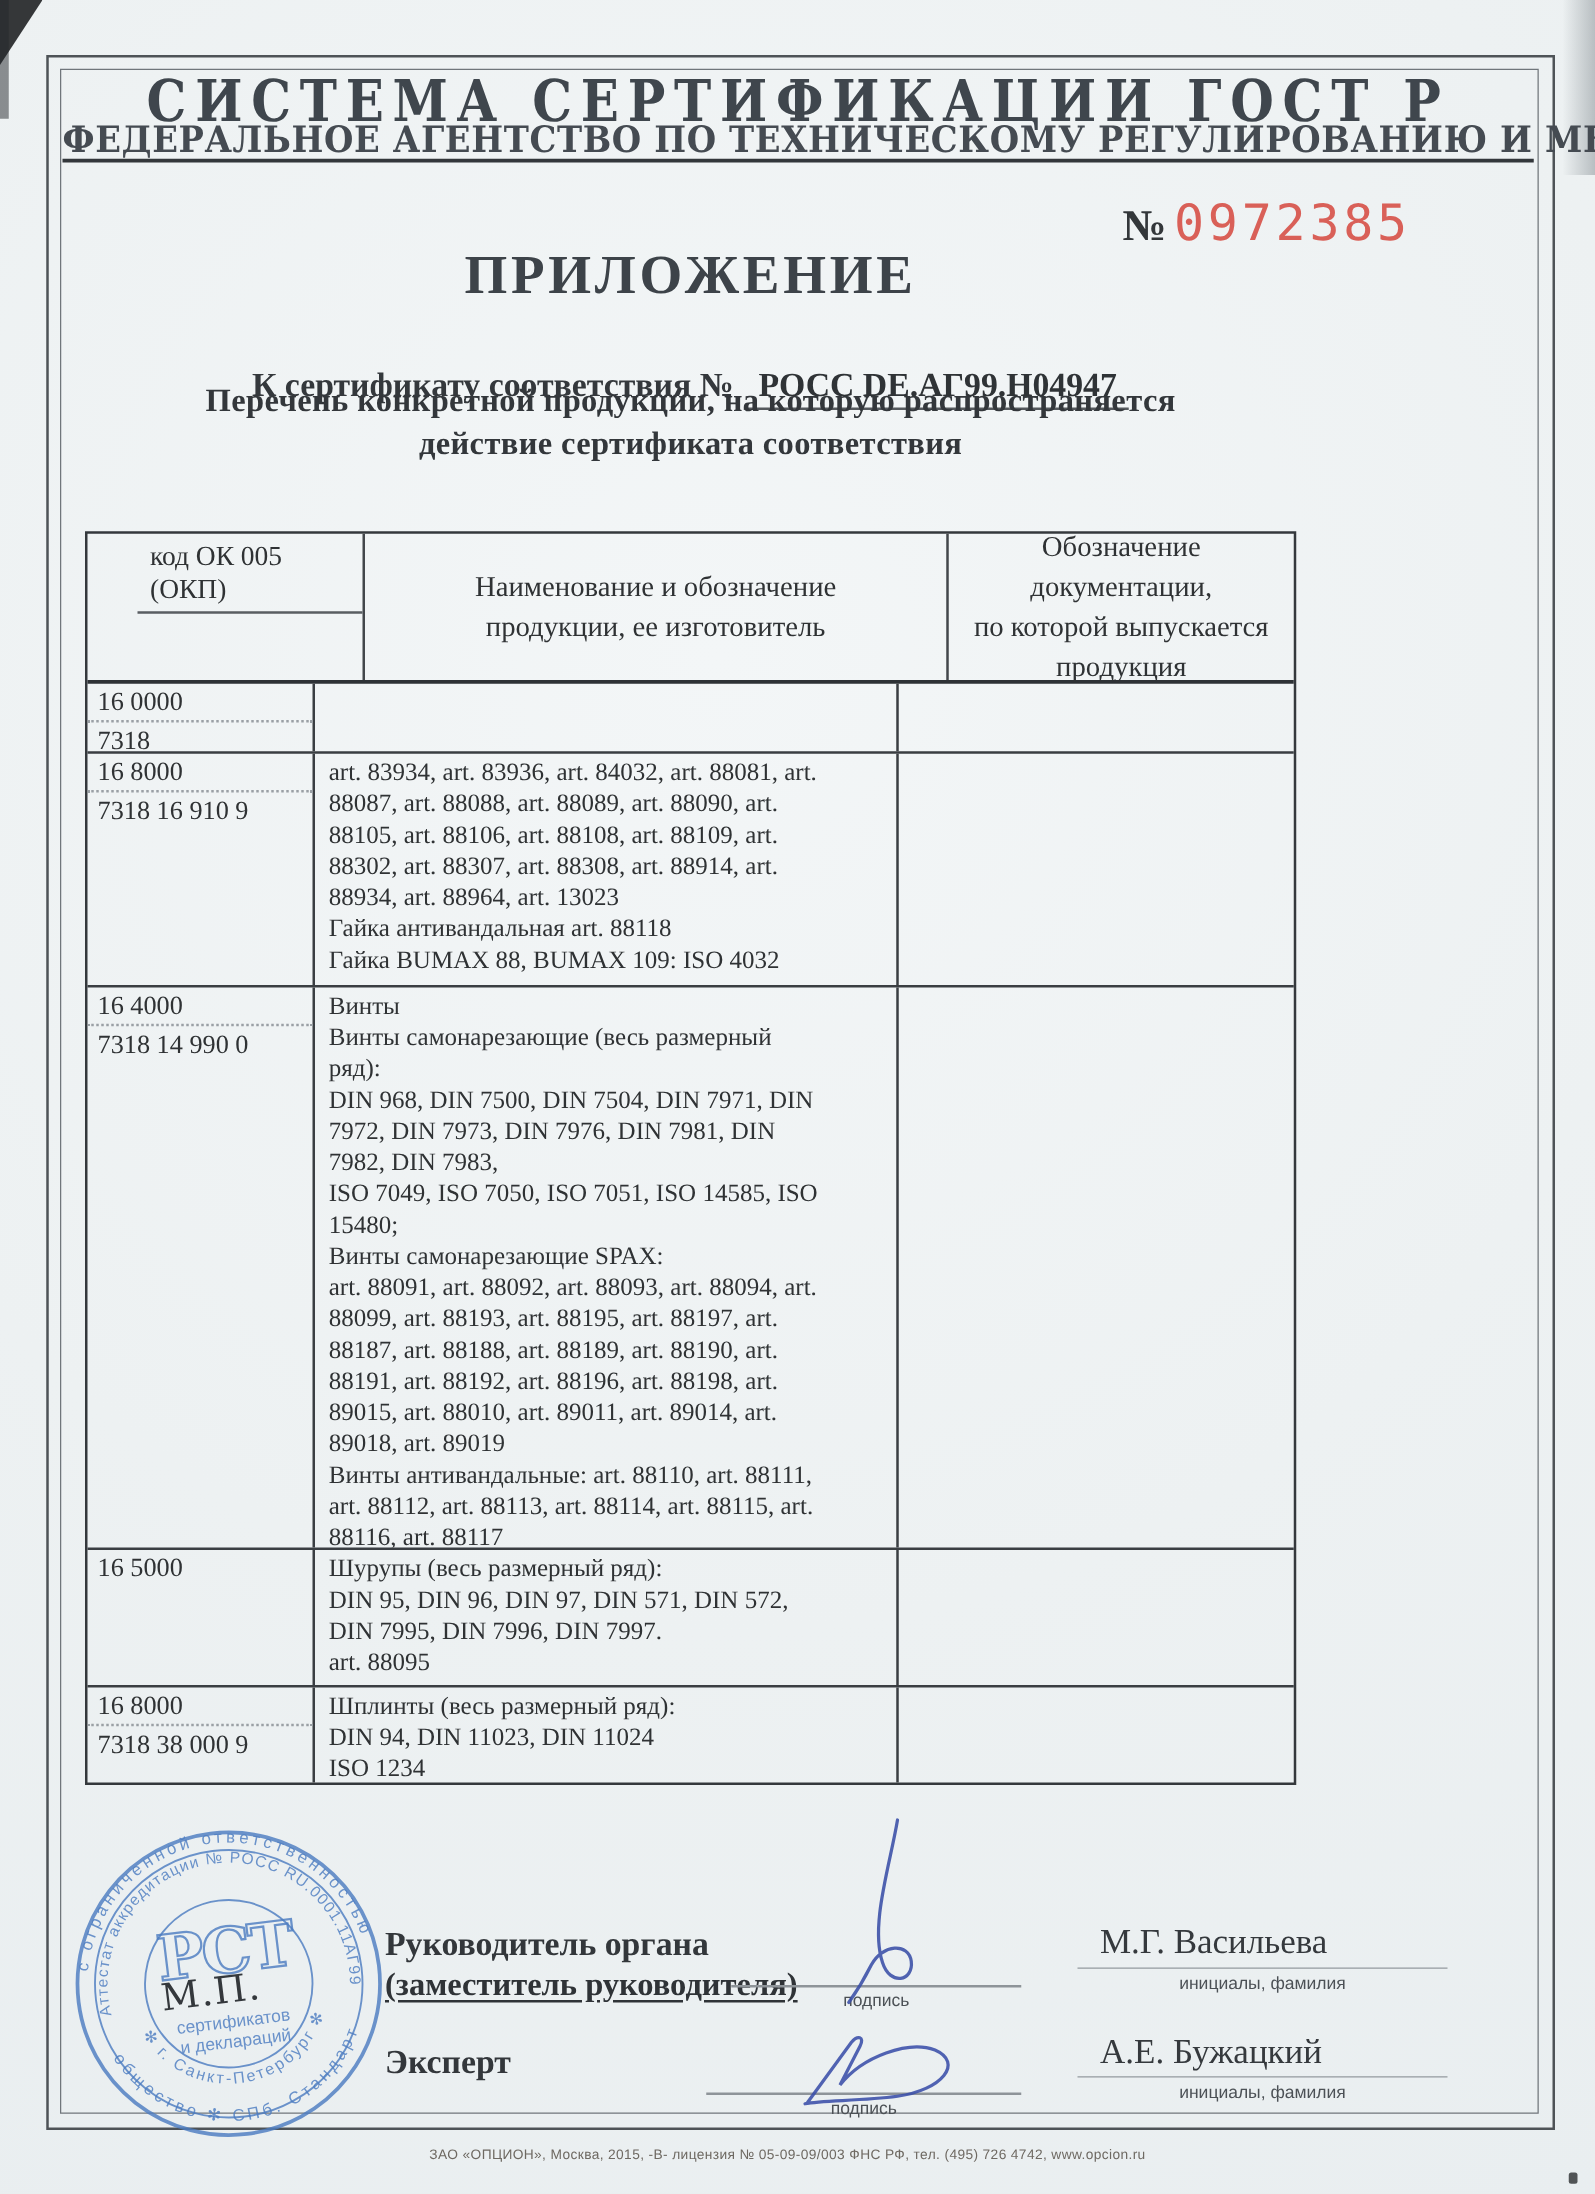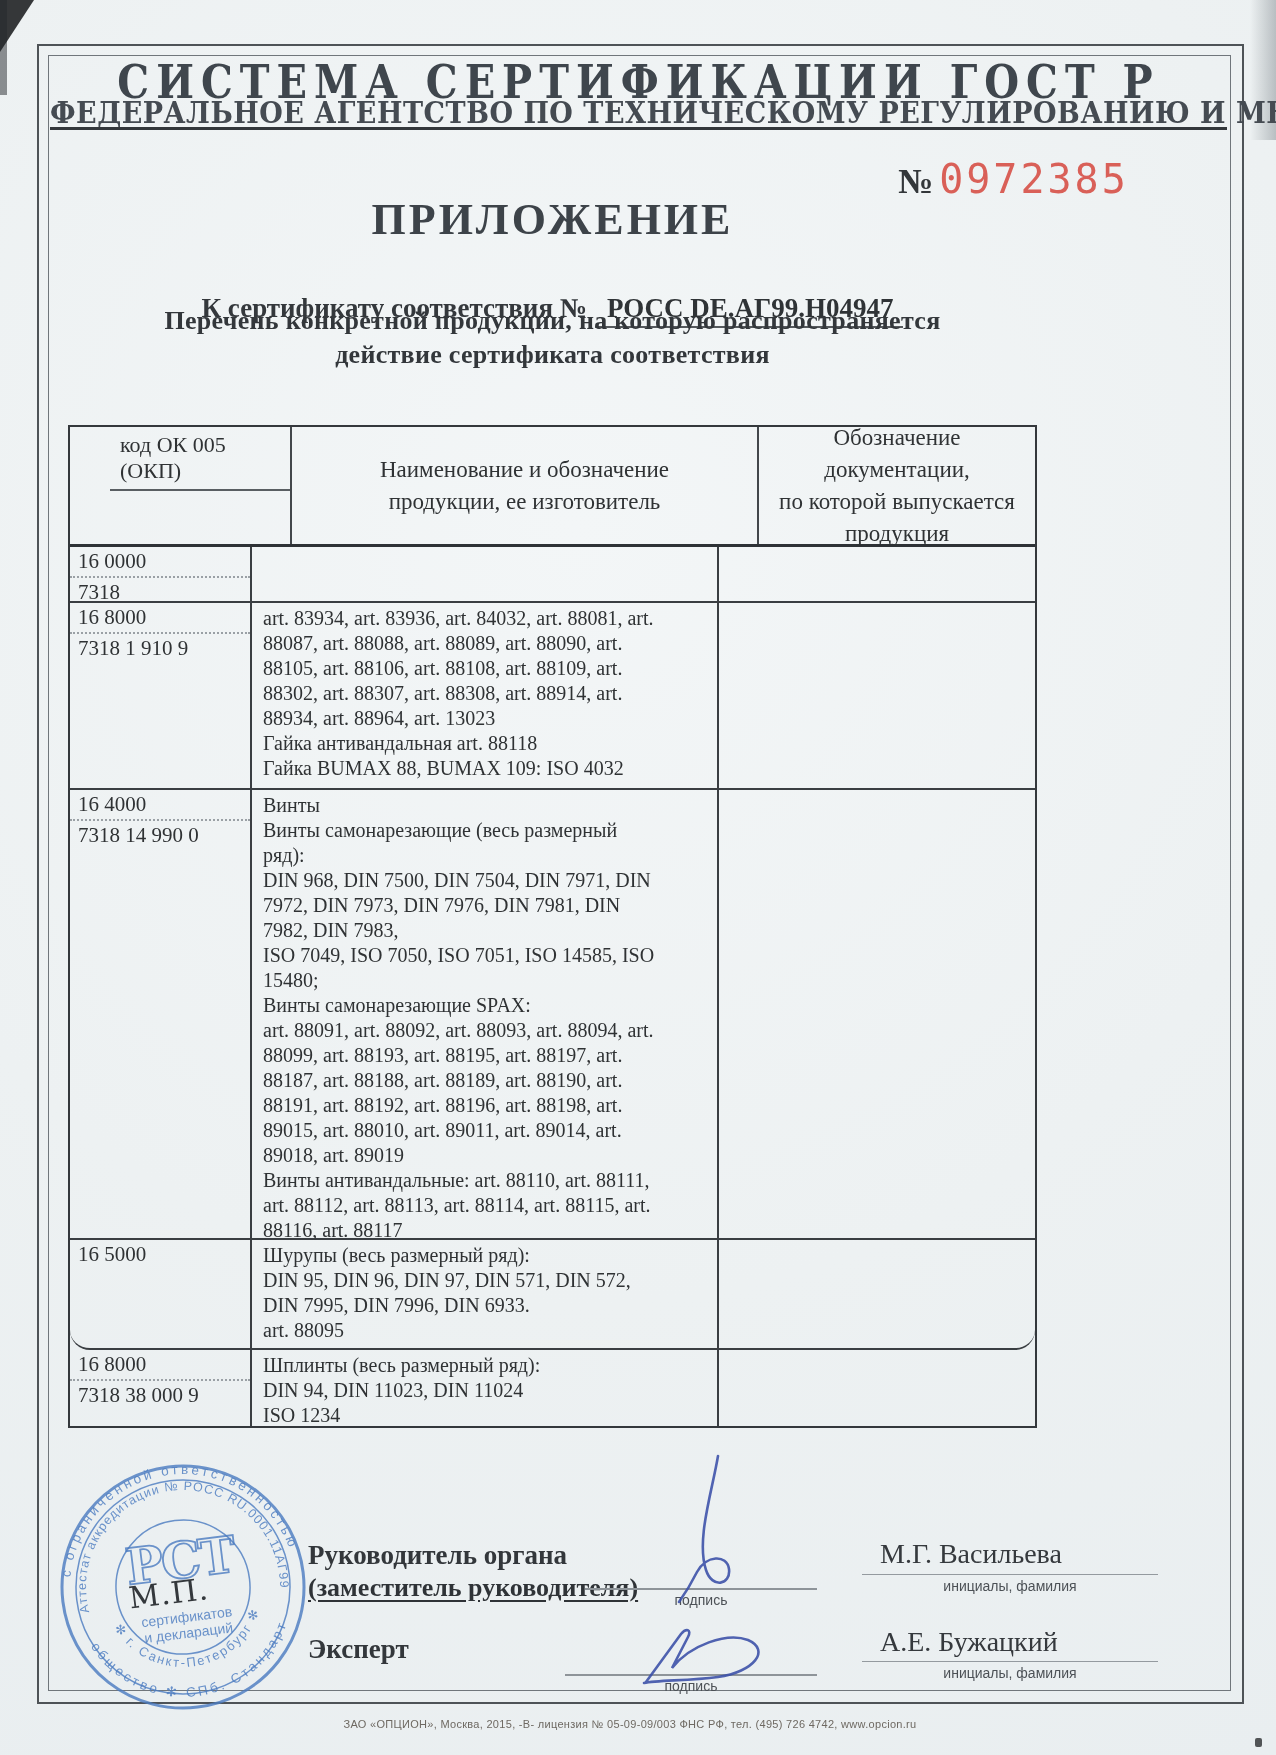--- a/index.html
+++ b/index.html
@@ -66,21 +66,21 @@
   .th-c1-bot{flex:1;display:flex;align-items:center;padding-left:9px;font-size:22px;}
   .th-c2{width:467px;border-right:2px solid #43474b;box-sizing:border-box;display:flex;align-items:center;justify-content:center;text-align:center;font-size:23px;line-height:32px;white-space:pre-line;}
   .th-c3{flex:1;display:flex;align-items:center;justify-content:center;text-align:center;font-size:23px;line-height:32px;white-space:pre-line;border-radius:24px;}
 
   .trow{display:flex;border-bottom:2px solid #3a3e42;box-sizing:border-box;}
   .trow:last-child{border-bottom:none;}
   .c1{width:182px;border-right:2px solid #3a3e42;box-sizing:border-box;padding:2px 4px 0 8px;font-size:21px;line-height:25px;}
   .c1 .dots{border-bottom:2px dotted #9aa0a5;margin:1px -4px 2px -8px;height:1px;}
   .c2{width:467px;border-right:2px solid #3a3e42;box-sizing:border-box;padding:3px 4px 0 11px;font-size:20px;line-height:25px;white-space:pre-line;overflow:hidden;}
   .c3{flex:1;font-size:20px;padding:3px 6px;}
-  .r1{height:56px;} .r2{height:187px;} .r3{height:450px;} .r4{height:110px;border-radius:20px;} .r5{height:76px;}
+  .r1{height:56px;} .r2{height:187px;} .r3{height:450px;} .r4{height:110px;} .r5{height:76px;}
 
   
   .role1a{position:absolute;left:308px;top:1540px;font-size:27px;font-weight:bold;color:#33373b;white-space:nowrap;}
   .role1b{position:absolute;left:308px;top:1573px;font-size:26px;font-weight:bold;color:#2f3337;text-decoration:underline;text-underline-offset:4px;white-space:nowrap;}
   .role2{position:absolute;left:308px;top:1634px;font-size:27px;font-weight:bold;color:#33373b;}
   .sigline{position:absolute;border-top:2px solid #8e9499;height:0;}
   .sigline.s1{left:585px;top:1588px;width:232px;}
   .sigline.s2{left:565px;top:1674px;width:252px;}
   .sigcap{position:absolute;text-align:center;font-family:"Liberation Sans",sans-serif;font-size:14px;color:#4c5156;}
   .sigcap.s1{left:585px;top:1592px;width:232px;}
@@ -149,21 +149,21 @@
         <div>7318</div>
       </div>
       <div class="c2"></div>
       <div class="c3"></div>
     </div>
 
     <div class="trow r2">
       <div class="c1">
         <div>16 8000</div>
         <div class="dots"></div>
-        <div>7318 1 910 9</div>
+        <div>7318 16 910 9</div>
       </div>
       <div class="c2">art. 83934, art. 83936, art. 84032, art. 88081, art.
 88087, art. 88088, art. 88089, art. 88090, art.
 88105, art. 88106, art. 88108, art. 88109, art.
 88302, art. 88307, art. 88308, art. 88914, art.
 88934, art. 88964, art. 13023
 Гайка антивандальная  art. 88118
 Гайка BUMAX 88, BUMAX 109: ISO 4032</div>
       <div class="c3"></div>
     </div>
@@ -194,21 +194,21 @@
 88116, art. 88117</div>
       <div class="c3"></div>
     </div>
 
     <div class="trow r4">
       <div class="c1">
         <div>16 5000</div>
       </div>
       <div class="c2">Шурупы (весь размерный ряд):
 DIN 95, DIN 96, DIN 97, DIN 571, DIN 572,
-DIN 7995, DIN 7996, DIN 6933.
+DIN 7995, DIN 7996, DIN 7997.
 art. 88095</div>
       <div class="c3"></div>
     </div>
 
     <div class="trow r5">
       <div class="c1">
         <div>16 8000</div>
         <div class="dots"></div>
         <div>7318 38 000 9</div>
       </div>

